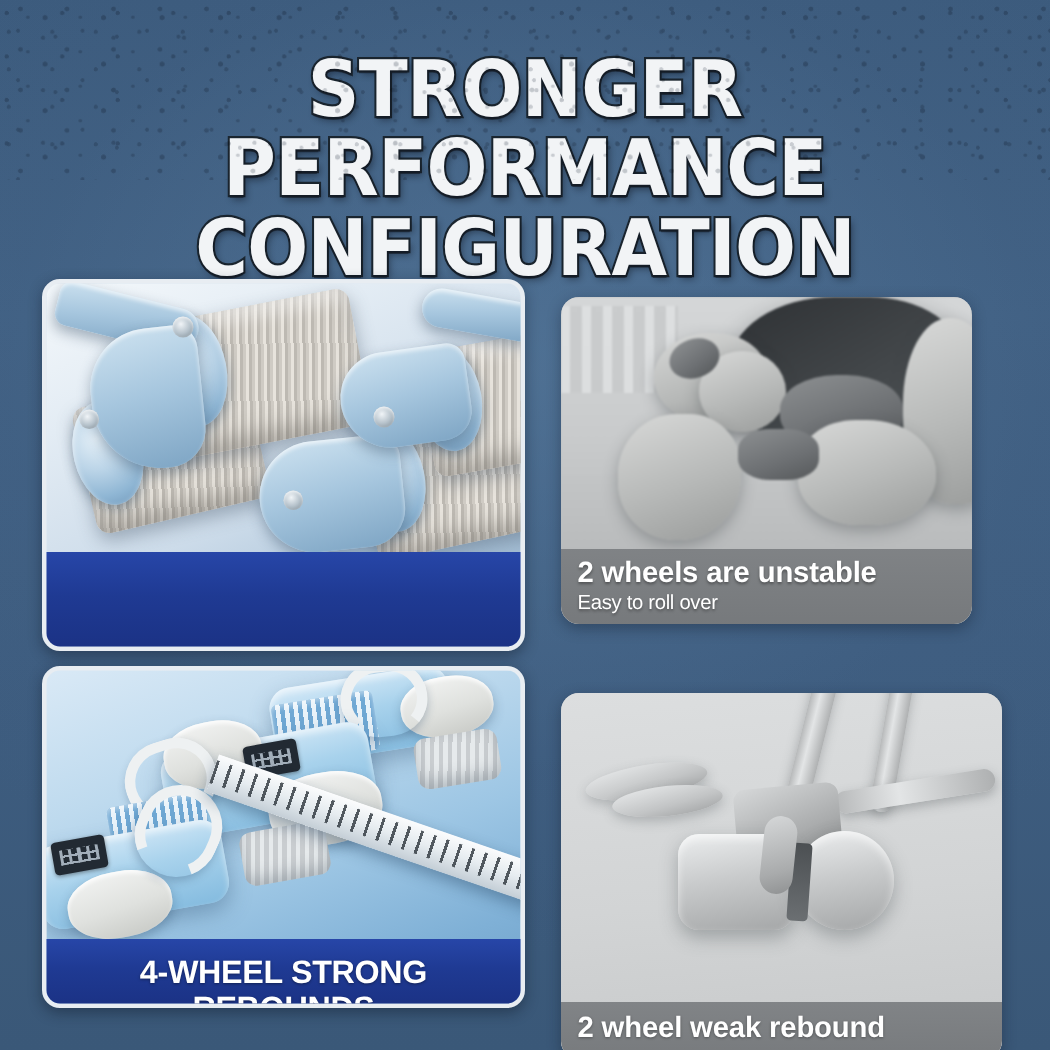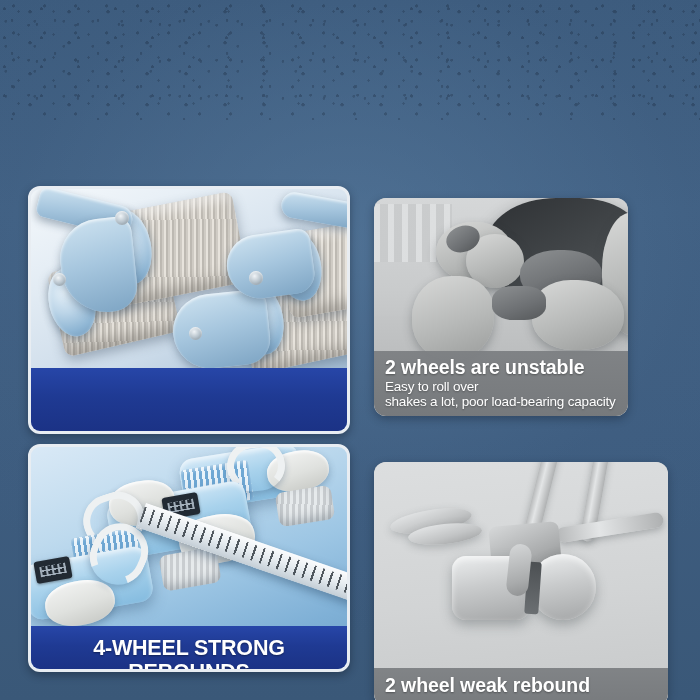--- a/index.html
+++ b/index.html
@@ -72,21 +72,21 @@
     border: 3px solid #e8edf2;
     box-shadow: 0 3px 9px rgba(14,24,38,0.42);
     background: #dfe9f2;
   }
   .panel-bad {
     border-radius: 12px;
     box-shadow: 0 3px 9px rgba(14,24,38,0.35);
     background: #b9bcbe;
   }
   #panel-tl { left: 28px;  top: 186px; width: 316px; height: 242px; }
-  #panel-tr { left: 374px; top: 198px; width: 254px; height: 218px; }
+  #panel-tr { left: 374px; top: 198px; width: 274px; height: 218px; }
   #panel-bl { left: 28px;  top: 444px; width: 316px; height: 222px; }
   #panel-br { left: 374px; top: 462px; width: 294px; height: 244px; }
 
   .photo {
     position: absolute;
     left: 0; top: 0;
     width: 100%;
     height: 100%;
   }
 
@@ -317,20 +317,24 @@
   }
   #label-br { padding-bottom: 9px; }
   #label-br .grey-head { font-size: 19.5px; line-height: 24px; }
   #label-br .grey-sub { font-size: 16px; line-height: 19px; }
 </style>
 </head>
 <body>
 
 <div id="poster">
 
+  <div class="title-block">
+    <span class="title-line l1">STRONGER PERFORMANCE</span>
+    <span class="title-line l2">CONFIGURATION</span>
+  </div>
   <div class="grain"></div>
 
   <div class="panel panel-good" id="panel-tl">
     <div class="photo art-wheels4">
 
       <div class="wheel" style="left:24px; top:70px; width:118px; height:86px; transform:rotate(-13deg);"></div>
       <div class="hubcap" style="left:18px; top:78px; width:46px; height:70px; transform:rotate(-13deg);"></div>
 
       <div class="wheel" style="left:78px; top:14px; width:132px; height:92px; transform:rotate(-11deg);"></div>
       <div class="hubcap" style="left:72px; top:20px; width:48px; height:76px; transform:rotate(-11deg);"></div>
@@ -364,21 +368,20 @@
       <div class="g-shape limb" style="left:92px; top:36px; width:58px; height:54px;"></div>
       <div class="g-shape limb-dark" style="left:72px; top:28px; width:34px; height:26px; transform:rotate(-18deg);"></div>
       <div class="g-shape limb-dark" style="left:146px; top:52px; width:82px; height:50px; border-radius:46%;"></div>
       <div class="g-shape limb" style="left:38px; top:78px; width:82px; height:84px; border-radius:48% 42% 50% 46%;"></div>
       <div class="g-shape limb" style="left:158px; top:82px; width:92px; height:70px; border-radius:42% 50% 46% 44%;"></div>
       <div class="g-shape limb-dark" style="left:118px; top:88px; width:54px; height:34px; border-radius:40%;"></div>
     </div>
     <div class="label-grey" id="label-tr">
       <span class="grey-head">2 wheels are unstable</span>
       <span class="grey-sub">Easy to roll over</span>
-      <span class="grey-sub">shakes a lot, poor load-bearing capacity</span>
     </div>
   </div>
 
   <div class="panel panel-good" id="panel-bl">
     <div class="photo art-device">
 
       <div class="dev-body" style="left:150px; top:4px; width:120px; height:52px; transform:rotate(-9deg);"></div>
       <div class="fins" style="left:152px; top:18px; width:68px; height:40px; transform:rotate(-9deg);"></div>
       <div class="pad" style="left:236px; top:4px; width:62px; height:40px; transform:rotate(-9deg);"></div>
       <div class="handle-bar" style="left:196px; top:-6px; width:44px; height:36px; transform:rotate(-6deg);"></div>

